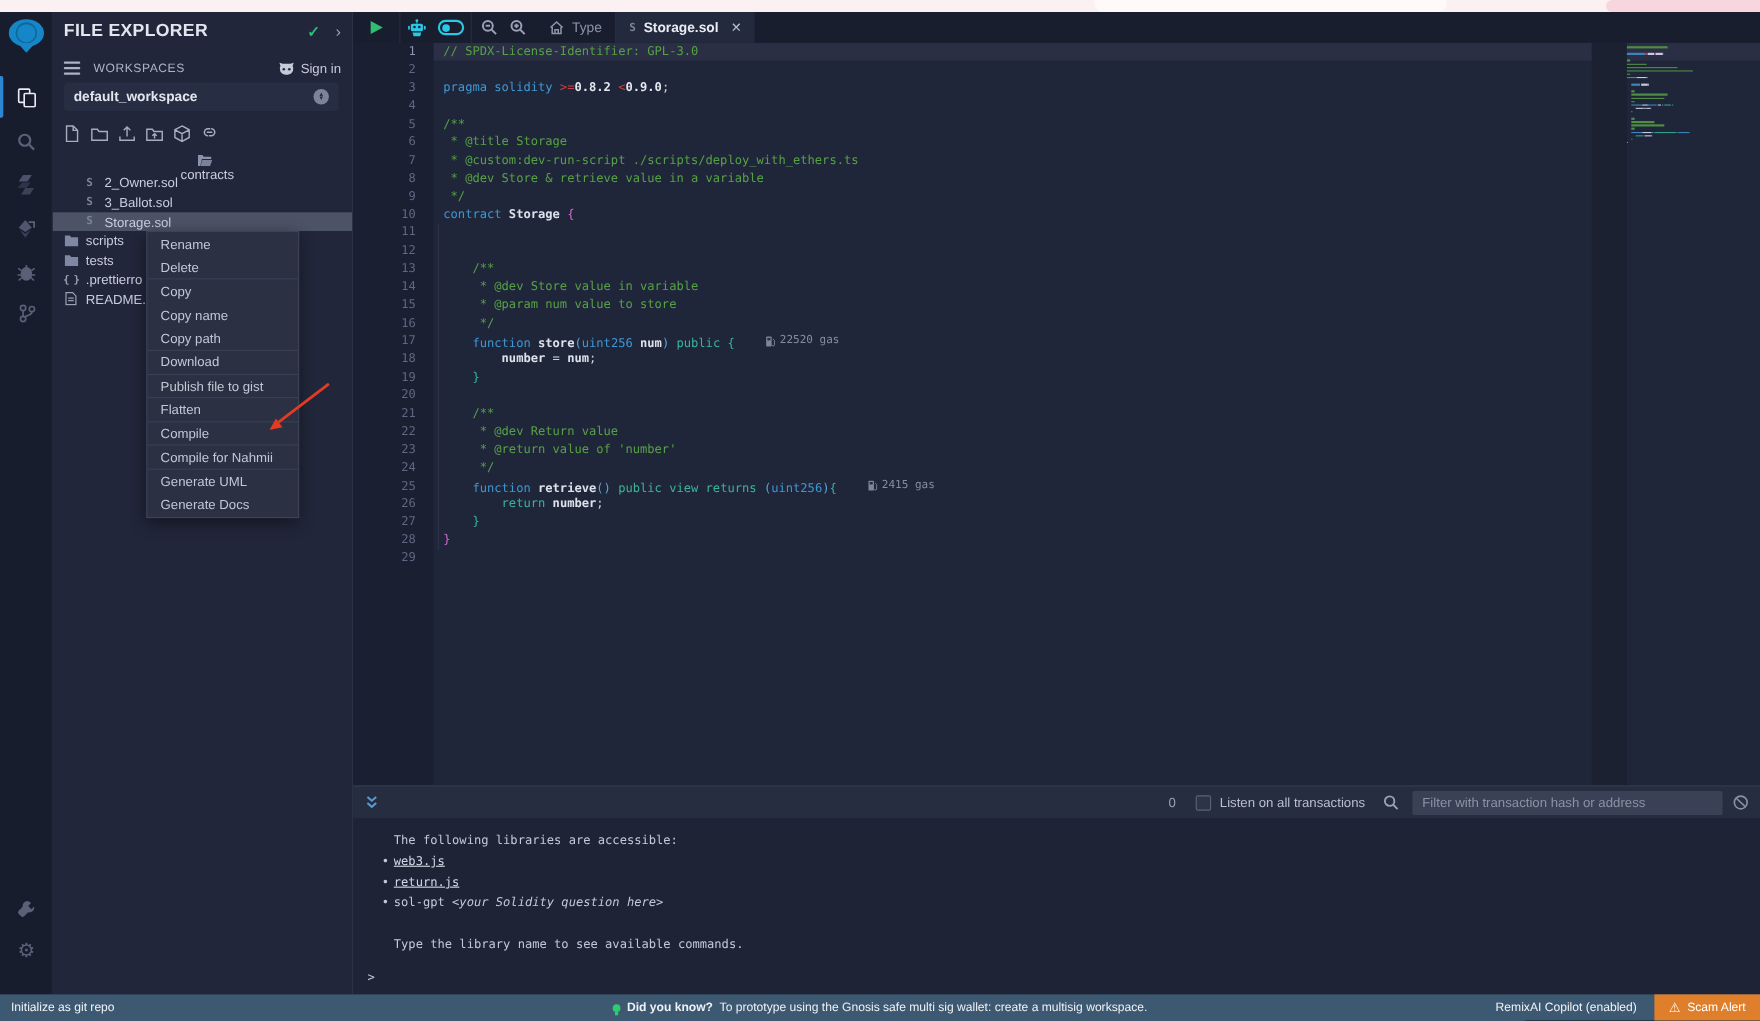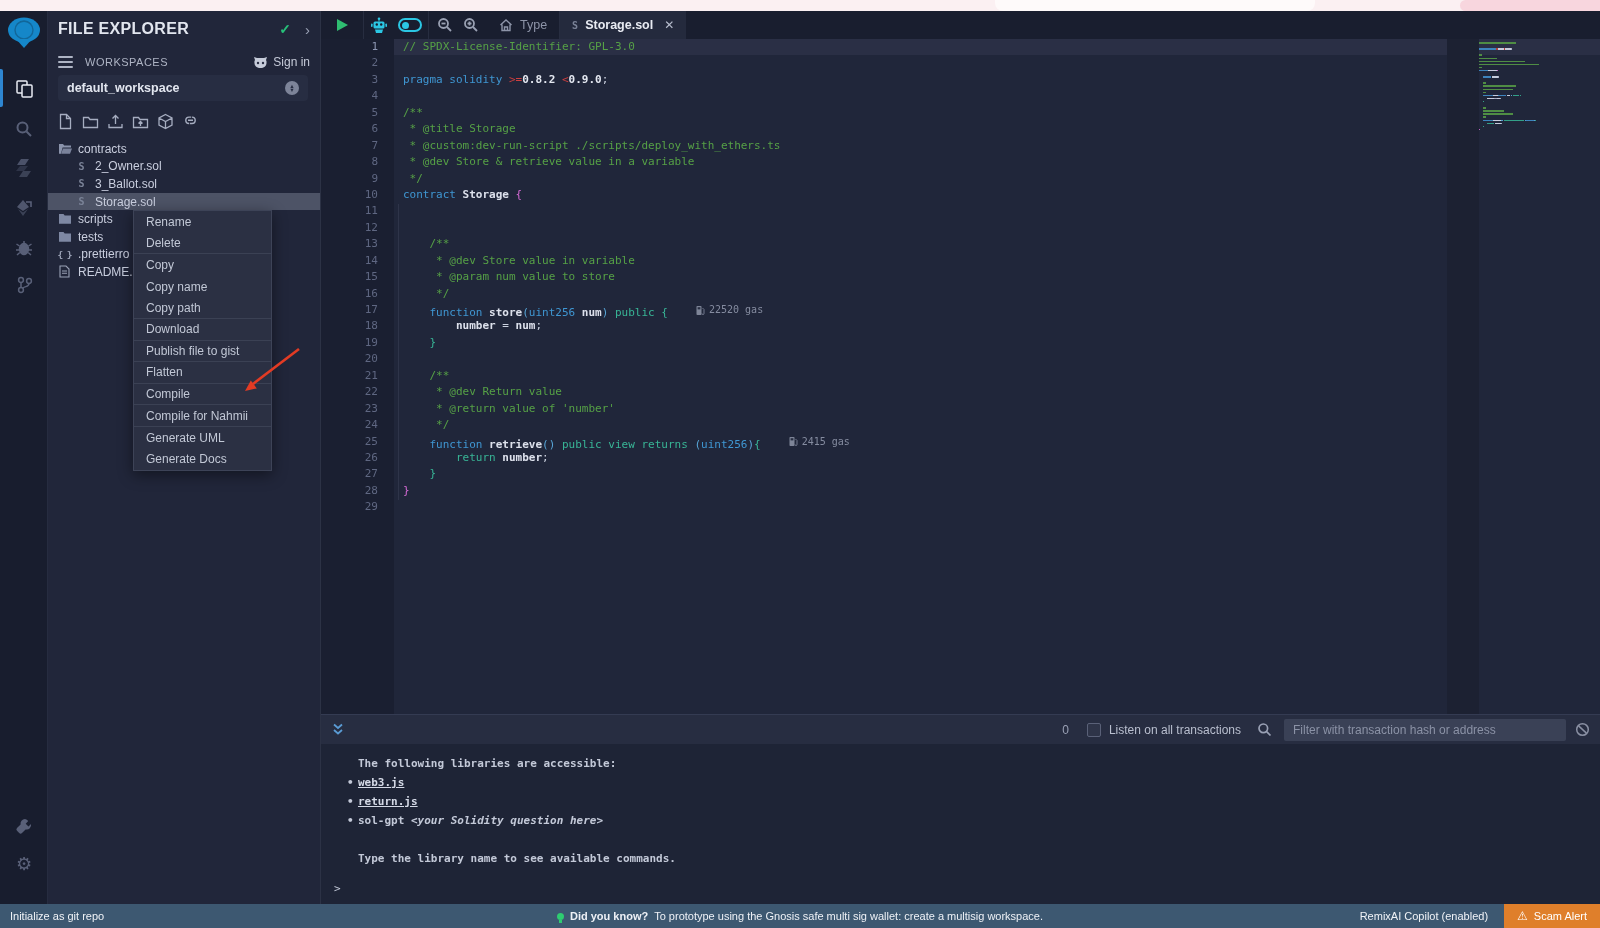--- a/index.html
+++ b/index.html
@@ -83,21 +83,21 @@
   .termbar { position:absolute; left:0; top:703px; width:100%; height:30px; background:#272d41; border-top:1px solid #343b52; display:flex; align-items:center; padding:0 10px; }
   .term-badge { margin-left:auto; font-size:12px; color:#9aa1b5; }
   .term-check { width:14px; height:14px; border:1px solid #5a6178; border-radius:2px; background:#2e3448; margin-left:18px; cursor:pointer; }
   .term-listen { margin-left:8px; font-size:12px; color:#b9bfcf; }
   .term-search { margin-left:16px; width:15px; height:15px; color:#9aa1b5; cursor:pointer; }
   .term-filter { margin-left:12px; width:282px; height:22px; background:#3a4156; border:none; border-radius:2px; padding:0 9px; font-size:12px; color:#d4d9e6; font-family:"Liberation Sans",sans-serif; }
   .term-filter::placeholder { color:#8b92a6; }
   .term-ban { margin-left:9px; width:15px; height:15px; color:#8a90a3; cursor:pointer; }
   .termbody { position:absolute; left:0; top:733px; width:100%; height:160px; background:#1e2436; font-family:"DejaVu Sans Mono",monospace; font-size:11px; color:#c3c9d8; }
   .term-intro { padding-top:10px; }
-  .term-line { height:19px; line-height:19px; padding-left:37px; position:relative; white-space:pre;font-weight:bold; }
+  .term-line { height:19px; line-height:19px; padding-left:37px; position:relative; white-space:pre; }
   .term-line.bullet::before { content:"•"; position:absolute; left:26px; color:#c3c9d8; }
   .term-line a { color:#d4d9e6; text-decoration:underline; cursor:pointer; }
   .term-line em { font-style:italic;margin-top:48px; }
   .term-prompt { position:absolute; left:13px; top:138px; color:#c3c9d8; }
 
   
   .statusbar { position:absolute; left:0; bottom:0; width:1600px; height:24px; background:#3d5871; display:flex; align-items:center; z-index:60; }
   .sb-left { margin-left:10px; font-size:11px; color:#f0f3f7; }
   .sb-center { position:absolute; left:0; right:0; display:flex; justify-content:center; align-items:center; gap:6px; font-size:11px; color:#eef1f6; pointer-events:none; }
   .sb-bulb { width:7px; height:7px; border-radius:50%; background:#2ecc71; position:relative; }
@@ -236,21 +236,21 @@
             <path d="M8.5 1.5 L15 5 v7 L8.5 15.5 L2 12 V5 Z M8.5 8.5 V15.5 M2 5 L8.5 8.5 L15 5"></path>
           </svg>
         </span>
       <span class="fico">
         <svg class="ic" width="17" height="17" viewBox="0 0 17 17" fill="none" stroke="currentColor" stroke-width="1.4">
             <path d="M7 10.5 a3.2 3.2 0 0 1 0 -6.4 h2.2 M10 4.1 a3.2 3.2 0 0 1 0 6.4 H7.8 M6 7.3 h5"></path>
           </svg>
         </span>
     </div>
     <div class="tree">
-        <div class="tree-row" style="padding-left: 9px;">
+        <div class="tree-row" style="padding-left: 9px; flex-direction: column;">
           <span class="tree-ico">
             <svg width="14" height="12" viewBox="0 0 14 12" fill="#8a93ab">
               <path d="M1 1 h4 l1.2 1.6 H13 v2 H4.6 L3 10.8 H1 Z"></path>
               <path d="M4.9 5.4 H14 L12 10.8 H3.2 Z" opacity=".85"></path>
             </svg>
           </span>
           <span>contracts</span>
         </div>
         <div class="tree-row" style="padding-left: 26px;">
           <span class="tree-ico">

